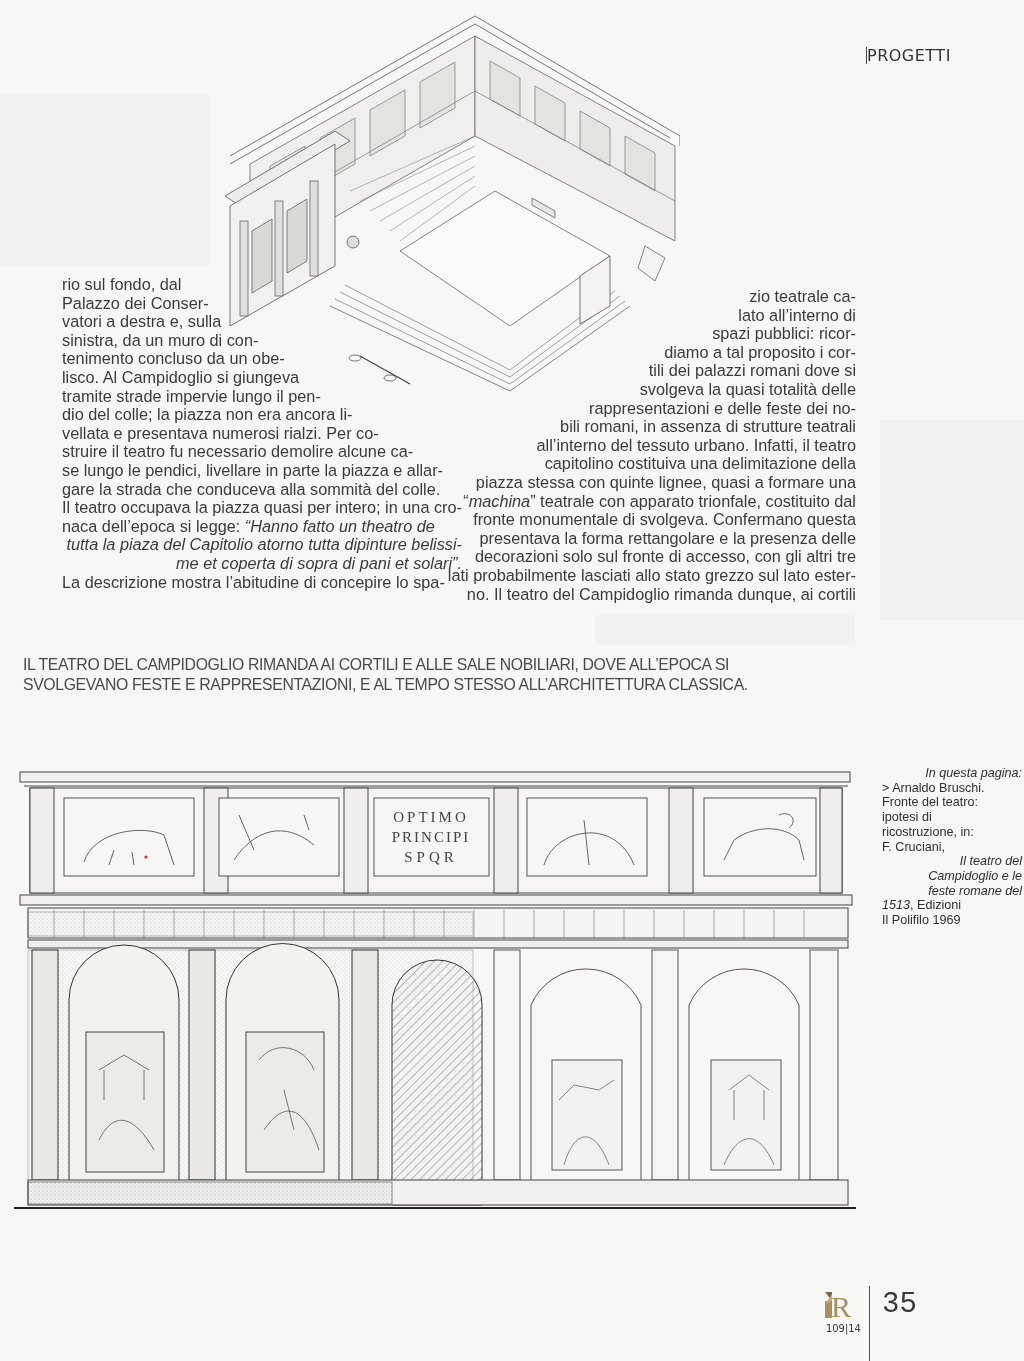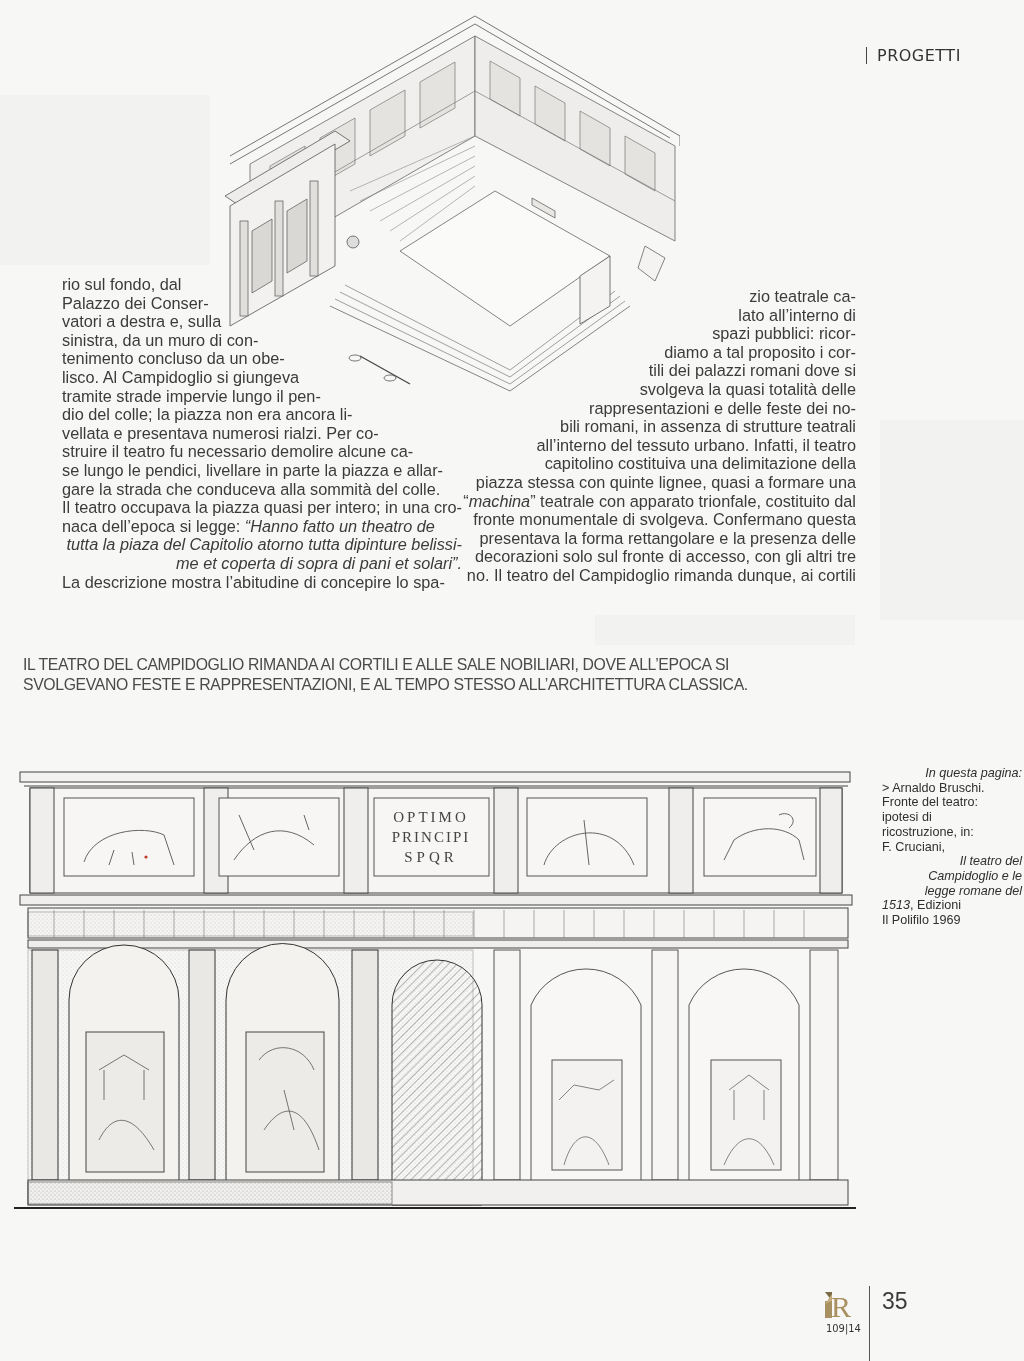--- a/index.html
+++ b/index.html
@@ -9,21 +9,21 @@
     font-family: "Liberation Sans", sans-serif;
     color: #3a3a3a;
     position: relative;
   }
   .page { position: absolute; inset: 0; }
   .ghost { position: absolute; background: #eeeeec; opacity: 0.6; }
 
   .section-header {
     position: absolute; top: 46px; left: 866px;
     font-family: "DejaVu Sans", sans-serif; font-size: 16px; letter-spacing: 0.5px;
-    color: #333; display: flex; align-items: center; gap: 10px;
+    color: #333; display: flex; align-items: center; 
   }
   .section-header .bar { width: 1px; height: 17px; background: #444; }
 
   .axon { position: absolute; left: 210px; top: 6px; width: 470px; height: 390px; }
 
   .col { position: absolute; font-size: 16.3px; line-height: 18.6px; color: #3b3b3b; }
   .col .line { display: block; white-space: nowrap; }
   .col-left { left: 22px; top: 275px; margin-left: 40px; }
   .col-right { top: 287px; right: 168px; text-align: right; }
   .col-right .line { text-align: right; }
@@ -40,21 +40,21 @@
 
   .caption {
     position: absolute; left: 882px; top: 766px; width: 140px;
     font-size: 12.6px; line-height: 14.7px; color: #2f2f2f;
   }
   .caption .line { display: block; white-space: nowrap; }
 
   .footer-logo { position: absolute; left: 823px; top: 1290px; width: 40px; height: 52px; }
   .logo-issue { position: absolute; left: 826px; top: 1322px; font-size: 11px; color: #333; font-family: "DejaVu Sans Condensed", "DejaVu Sans", sans-serif; }
   .footer-divider { position: absolute; left: 869px; top: 1286px; width: 1px; height: 75px; background: #555; }
-  .page-number { position: absolute; left: 882px; top: 1288px; font-size: 23px; color: #3a3a3a; font-family: Liberation Sans, sans-serif; }
+  .page-number { position: absolute; left: 882px; top: 1288px; font-size: 29px; color: #3a3a3a; font-family: Liberation Mono, monospace; }
 </style>
 </head>
 <body>
 
 <div class="page">
 
   <div class="ghost" style="left:0;top:95px;width:210px;height:170px;"></div>
   <div class="ghost" style="left:595px;top:615px;width:260px;height:30px;"></div>
   <div class="ghost" style="left:880px;top:420px;width:144px;height:200px;"></div>
 
@@ -151,20 +151,21 @@
     <span class="line">svolgeva la quasi totalità delle</span>
     <span class="line">rappresentazioni e delle feste dei no-</span>
     <span class="line">bili romani, in assenza di strutture teatrali</span>
     <span class="line">all’interno del tessuto urbano. Infatti, il teatro</span>
     <span class="line">capitolino costituiva una delimitazione della</span>
     <span class="line">piazza stessa con quinte lignee, quasi a formare una</span>
     <span class="line"><span>“</span><span class="it">machina</span><span>” teatrale con apparato trionfale, costituito dal</span></span>
     <span class="line">fronte monumentale di svolgeva. Confermano questa</span>
     <span class="line">presentava la forma rettangolare e la presenza delle</span>
     <span class="line">decorazioni solo sul fronte di accesso, con gli altri tre</span>
+    <span class="line">lati probabilmente lasciati allo stato grezzo sul lato ester-</span>
     <span class="line">no. Il teatro del Campidoglio rimanda dunque, ai cortili</span>
   </div>
 
   <div class="pullquote">
     <span class="line">IL TEATRO DEL CAMPIDOGLIO RIMANDA  AI CORTILI E ALLE SALE NOBILIARI, DOVE ALL’EPOCA SI</span>
     <span class="line">SVOLGEVANO FESTE E RAPPRESENTAZIONI, E AL TEMPO STESSO  ALL’ARCHITETTURA CLASSICA.</span>
   </div>
 
   <svg class="elevation" viewBox="0 0 842 450" stroke="#444" fill="none" stroke-width="1">
     <defs>
@@ -284,21 +285,21 @@
 
   <div class="caption">
     <span class="line it">In questa pagina:</span>
     <span class="line">&gt; Arnaldo Bruschi.</span>
     <span class="line">Fronte del teatro:</span>
     <span class="line">ipotesi di</span>
     <span class="line">ricostruzione, in:</span>
     <span class="line">F. Cruciani,</span>
     <span class="line it">Il teatro del</span>
     <span class="line it">Campidoglio e le</span>
-    <span class="line it">legge romane del</span>
+    <span class="line it">feste romane del</span>
     <span class="line"><span class="it">1513</span><span>, Edizioni</span></span>
     <span class="line">Il Polifilo 1969</span>
   </div>
 
   <svg class="footer-logo" viewBox="0 0 40 52">
     <polygon points="2,2 9,2 9,11" fill="#7a6a48"></polygon>
     <polygon points="2,11 9,11 9,28 2,28" fill="#a89060"></polygon>
     <polygon points="2,14 9,4 9,11" fill="#c4ad7a"></polygon>
     <text x="8" y="27" font-family="Liberation Serif, serif" font-size="30" fill="#a89060">R</text>
   </svg>

